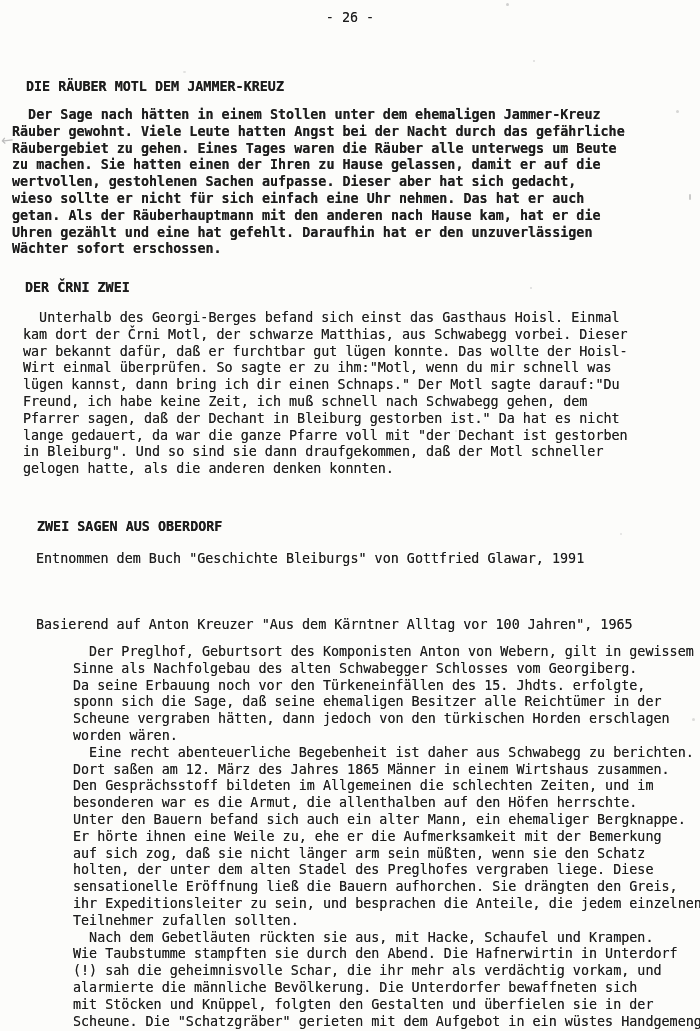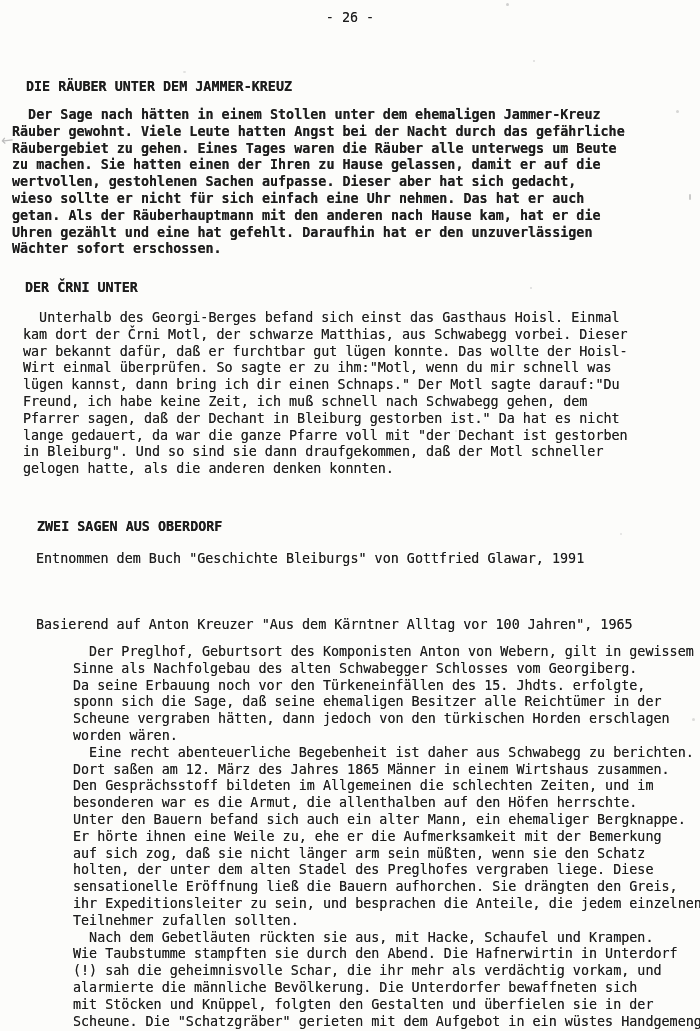--- a/index.html
+++ b/index.html
@@ -46,33 +46,33 @@
     border-radius: 50%;
   }
 </style>
 </head>
 <body>
 
 <div class="page">
 
   <div class="mono page-number">- 26 -</div>
 
-  <div class="mono heading s1-heading">DIE RÄUBER UNTER DEM JAMMER-KREUZ</div>
+  <div class="mono heading s1-heading">DIE RÄUBER MOTL DEM JAMMER-KREUZ</div>
 
   <div class="mono s1-body">  Der Sage nach hätten in einem Stollen unter dem ehemaligen Jammer-Kreuz
 Räuber gewohnt. Viele Leute hatten Angst bei der Nacht durch das gefährliche
 Räubergebiet zu gehen. Eines Tages waren die Räuber alle unterwegs um Beute
 zu machen. Sie hatten einen der Ihren zu Hause gelassen, damit er auf die
 wertvollen, gestohlenen Sachen aufpasse. Dieser aber hat sich gedacht,
 wieso sollte er nicht für sich einfach eine Uhr nehmen. Das hat er auch
 getan. Als der Räuberhauptmann mit den anderen nach Hause kam, hat er die
 Uhren gezählt und eine hat gefehlt. Daraufhin hat er den unzuverlässigen
 Wächter sofort erschossen.</div>
 
-  <div class="mono heading s2-heading">DER ČRNI UNTER</div>
+  <div class="mono heading s2-heading">DER ČRNI ZWEI</div>
 
   <div class="mono heading s3-heading">ZWEI SAGEN AUS OBERDORF</div>
 
   <div class="mono s2-body">  Unterhalb des Georgi-Berges befand sich einst das Gasthaus Hoisl. Einmal
 kam dort der Črni Motl, der schwarze Matthias, aus Schwabegg vorbei. Dieser
 war bekannt dafür, daß er furchtbar gut lügen konnte. Das wollte der Hoisl-
 Wirt einmal überprüfen. So sagte er zu ihm:"Motl, wenn du mir schnell was
 lügen kannst, dann bring ich dir einen Schnaps." Der Motl sagte darauf:"Du
 Freund, ich habe keine Zeit, ich muß schnell nach Schwabegg gehen, dem
 Pfarrer sagen, daß der Dechant in Bleiburg gestorben ist." Da hat es nicht

